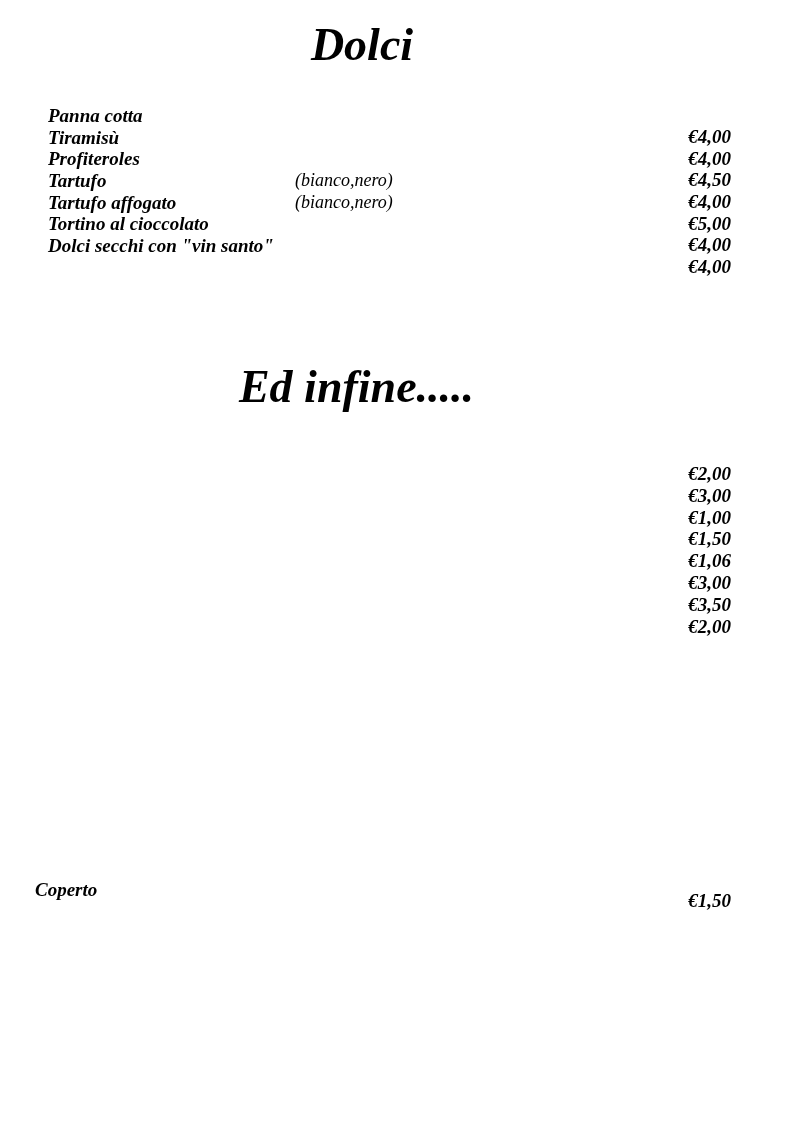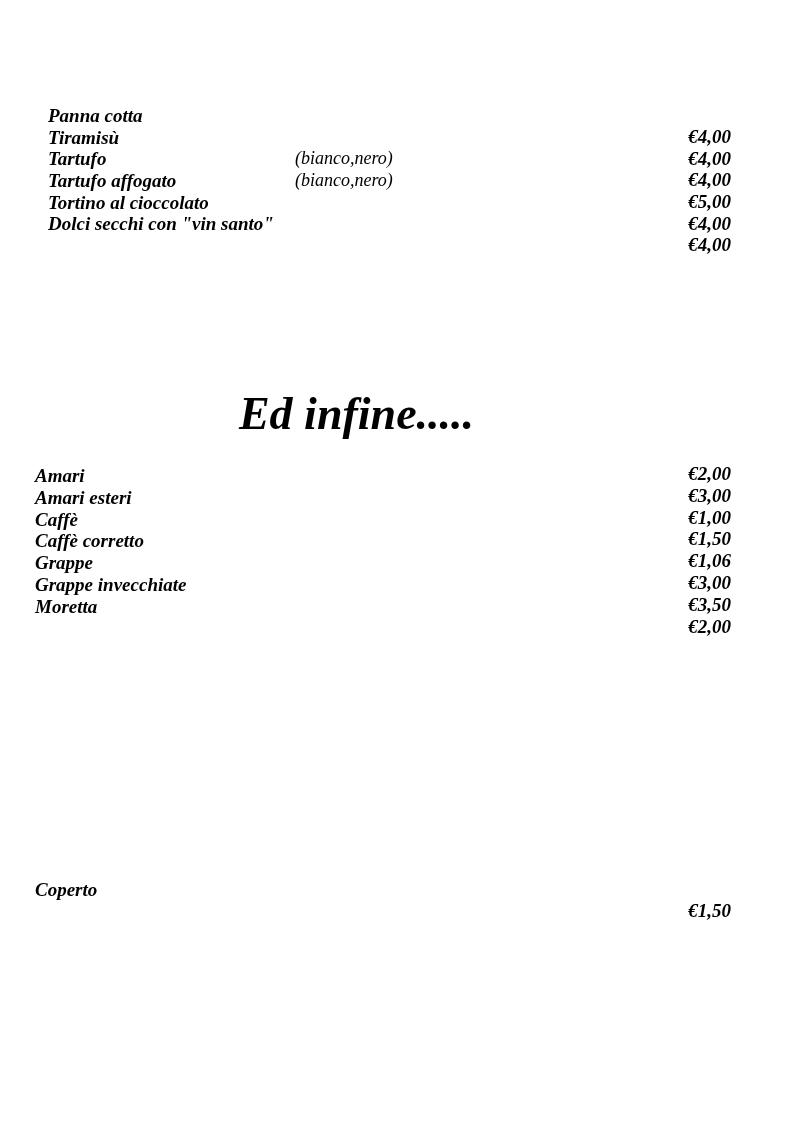--- a/index.html
+++ b/index.html
@@ -19,21 +19,21 @@
   .section-title {
     position: absolute;
     font-size: 46px;
     line-height: 46px;
     font-weight: bold;
     font-style: italic;
     text-align: center;
     white-space: pre;
   }
   #dolci-title   { top: 22px;  left: 0; width: 724px; }
-  #infine-title  { top: 391px; left: 0; width: 713px; }
+  #infine-title  { top: 364px; left: 0; width: 713px; }
 
   .rows {
     position: absolute;
   }
   #dolci-rows { top: 105px; left: 48px; right: 63px; }
 
   .menu-row {
     position: relative;
     display: flex;
     align-items: flex-start;
@@ -75,41 +75,47 @@
     font-style: italic;
     white-space: pre;
   }
 
   #coperto-row {
     position: absolute;
     top: 879px;
     left: 35px;
     right: 63px;
     display: flex;
-    align-items: flex-start;
+    align-items: center;
     height: 22px;
     line-height: 22px;
   }
 </style>
 </head>
 <body>
 
 <div class="page">
 
+  <div class="section-title" id="dolci-title">Dolci</div>
 
   <div class="rows" id="dolci-rows">
     <div class="menu-row">
       <span class="item-name">Panna cotta</span>
       <span class="item-note"></span>
       <span class="item-price">€4,00</span>
     </div>
     <div class="menu-row">
       <span class="item-name">Tiramisù</span>
       <span class="item-note"></span>
       <span class="item-price">€4,00</span>
+    </div>
+    <div class="menu-row">
+      <span class="item-name">Profiteroles</span>
+      <span class="item-note"></span>
+      <span class="item-price">€4,50</span>
     </div>
     <div class="menu-row">
       <span class="item-name">Tartufo</span>
       <span class="item-note">(bianco,nero)</span>
       <span class="item-price">€4,00</span>
     </div>
     <div class="menu-row">
       <span class="item-name">Tartufo affogato</span>
       <span class="item-note">(bianco,nero)</span>
       <span class="item-price">€5,00</span>
@@ -121,29 +127,20 @@
     </div>
     <div class="menu-row">
       <span class="item-name">Dolci secchi con "vin santo"</span>
       <span class="item-note"></span>
       <span class="item-price">€4,00</span>
     </div>
   </div>
 
   <div class="section-title" id="infine-title">Ed infine.....</div>
 
-  <div class="rows" id="infine-items">
-    <span class="col-line">Amari</span>
-    <span class="col-line">Amari esteri</span>
-    <span class="col-line">Caffè</span>
-    <span class="col-line">Caffè corretto</span>
-    <span class="col-line">Grappe</span>
-    <span class="col-line">Grappe invecchiate</span>
-    <span class="col-line">Moretta</span>
-  </div>
 
   <div class="rows" id="infine-prices">
     <span class="col-line">€2,00</span>
     <span class="col-line">€3,00</span>
     <span class="col-line">€1,00</span>
     <span class="col-line">€1,50</span>
     <span class="col-line">€1,06</span>
     <span class="col-line">€3,00</span>
     <span class="col-line">€3,50</span>
     <span class="col-line">€2,00</span>

